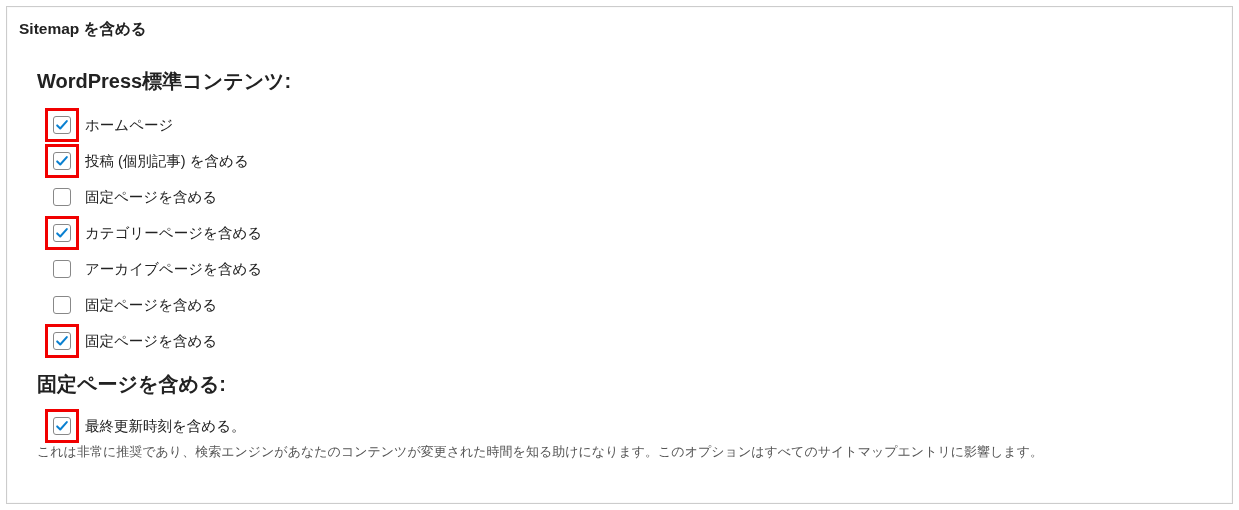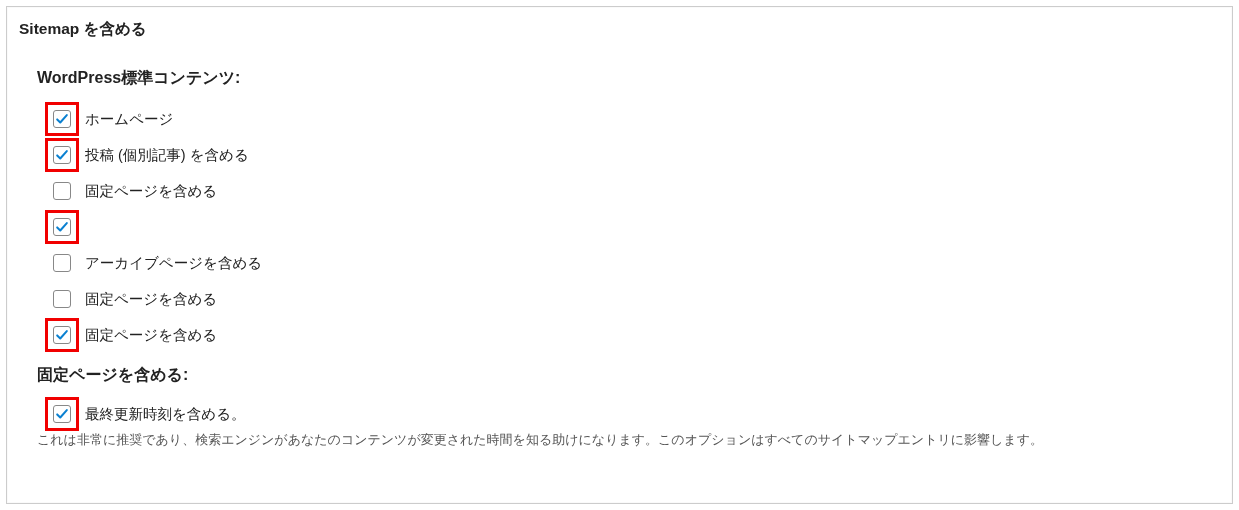--- a/index.html
+++ b/index.html
@@ -23,21 +23,21 @@
       font-weight: bold;
       font-size: 15.5px;
       padding: 12px 12px 2px 12px;
       color: #222;
     }
     .section {
       padding: 0 30px 0 30px;
     }
     .section-heading {
       font-weight: bold;
-      font-size: 16px;
+      font-size: 20px;
       margin-top: 26px;
       margin-bottom: 12px;
       color: #222;
     }
     .opt-row {
       display: flex;
       align-items: center;
       margin: 0 0 0 0;
       padding: 3px 8px;
       height: 36px;
@@ -128,20 +128,21 @@
     </div>
 
     <div class="opt-row">
       <span class="cb-wrap highlight">
         <span class="cb-box">
             <svg viewBox="0 0 16 16">
               <path d="M2.5 8.5 L6 12 L13.5 3.5" fill="none" stroke="#0a80d1" stroke-width="2.3" stroke-linecap="round" stroke-linejoin="round"></path>
             </svg>
           </span>
       </span>
+      <span class="opt-label">カテゴリーページを含める</span>
     </div>
 
     <div class="opt-row">
       <span class="cb-wrap">
         <span class="cb-box"></span>
       </span>
       <span class="opt-label">アーカイブページを含める</span>
     </div>
 
     <div class="opt-row">

